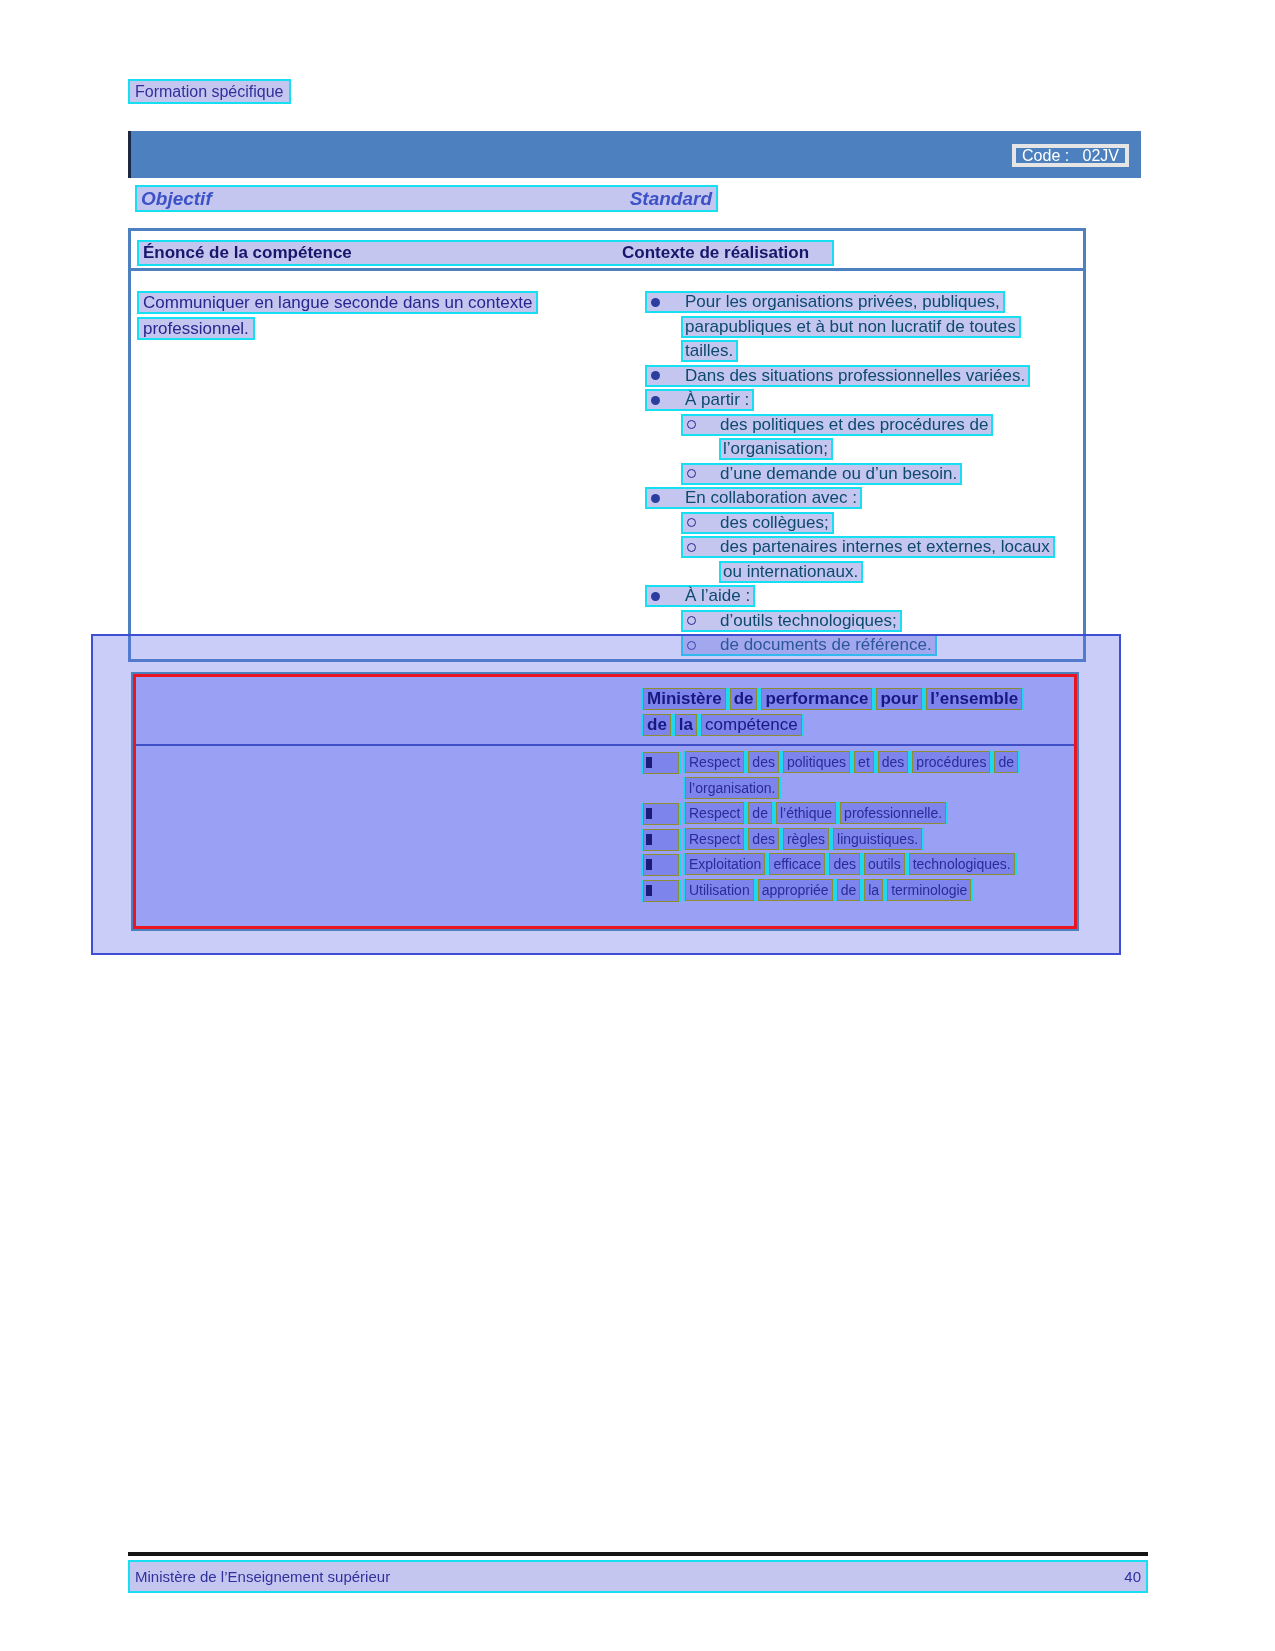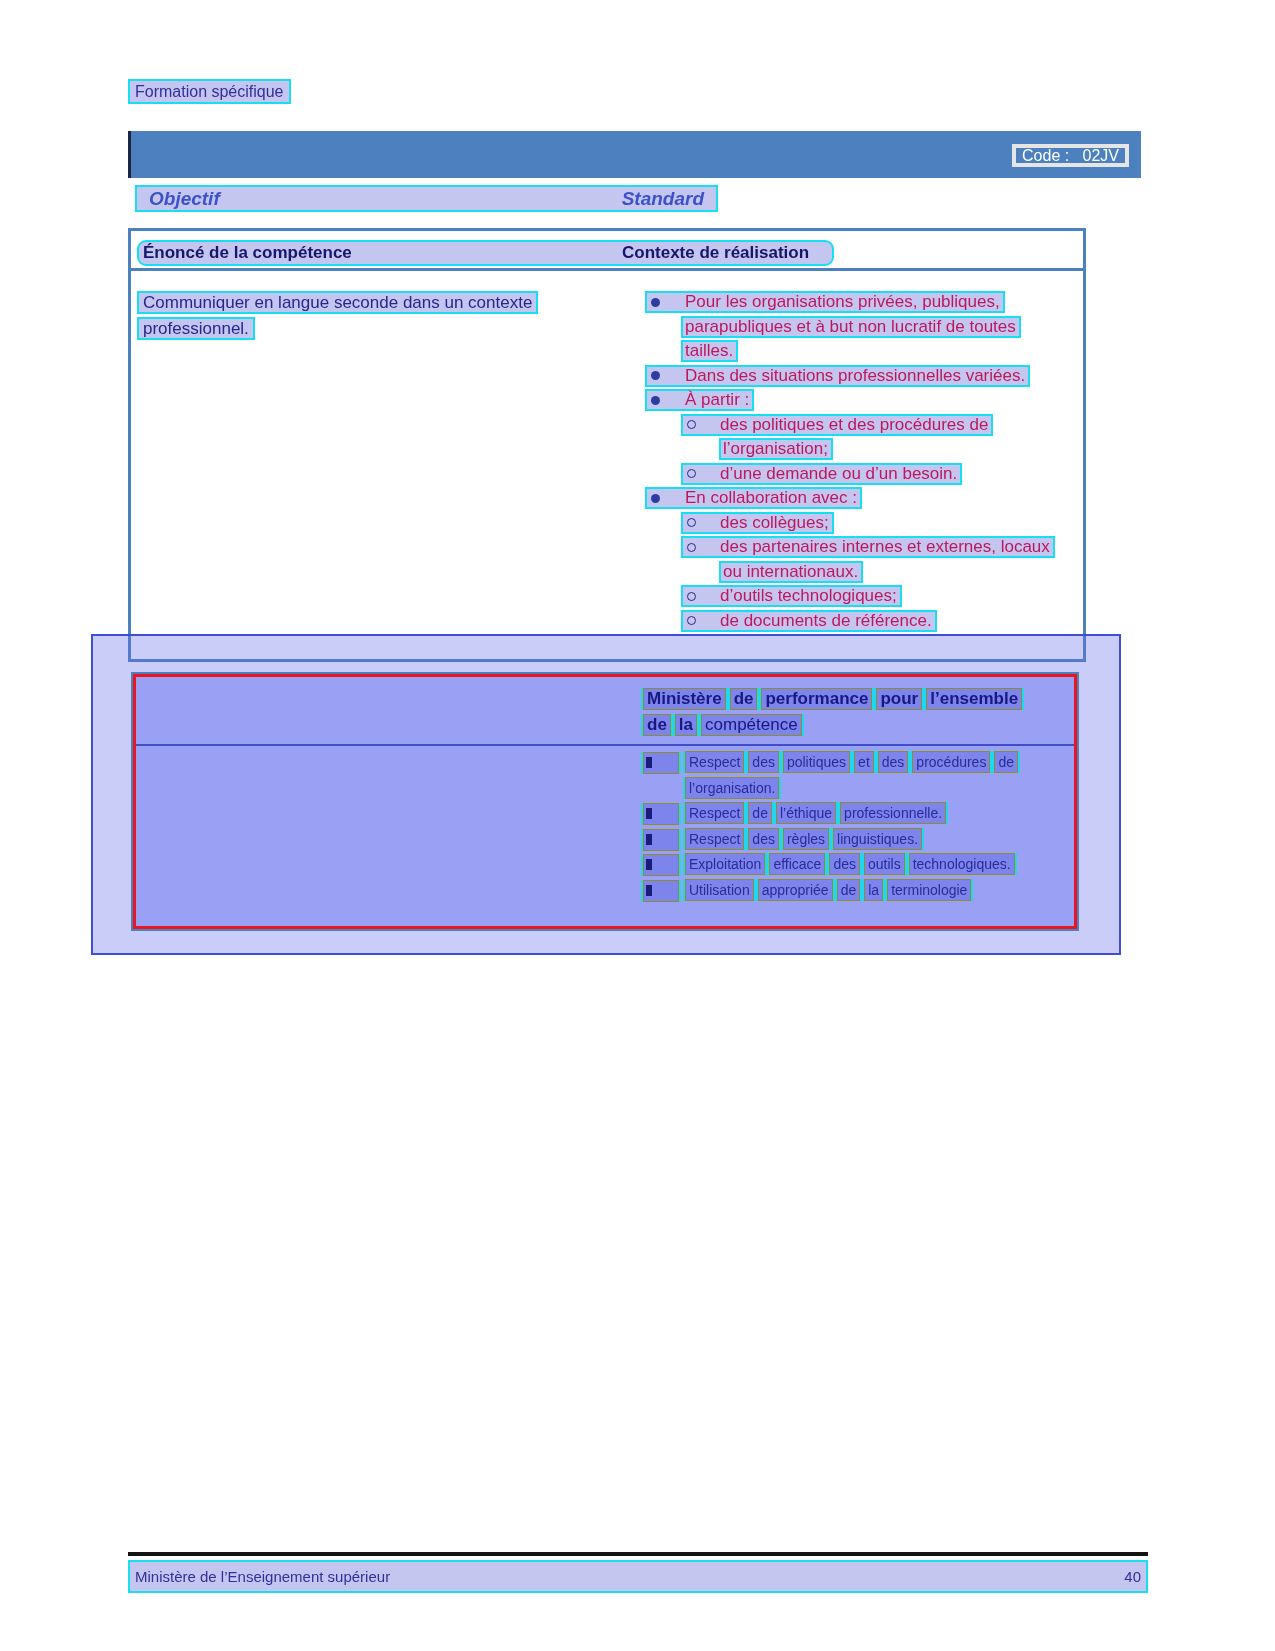--- a/index.html
+++ b/index.html
@@ -15,39 +15,39 @@
 
   
   #titlebar{position:absolute;left:128px;top:131px;width:1013px;height:47px;background:#4c80be;}
   #titlebar .leftedge{position:absolute;left:0;top:0;width:3px;height:100%;background:#1d2742;}
   #codebox{position:absolute;right:12px;top:13px;height:23px;display:inline-flex;align-items:center;
            padding:0 6px;background:transparent;border:4px solid #e5e5e5;box-sizing:border-box;
            color:#ffffff;font-size:16px;white-space:pre;}
 
   
   #sectionheading{position:absolute;left:135px;top:185px;width:583px;height:27px;
-                  display:flex;justify-content:space-between;align-items:center;padding:0 12px;
+                  display:flex;justify-content:space-between;align-items:center;padding:0 4px;
                   font-size:19px;font-weight:bold;font-style:italic;color:#3c52c6;}
 
   
   #table1{position:absolute;left:128px;top:228px;width:958px;height:434px;
           border:3px solid #4c80be;box-sizing:border-box;background:#fff;z-index:1;}
   #t1-headrow{height:37px;border-bottom:3px solid #4c80be;position:relative;}
   #t1-headbox{position:absolute;left:6px;top:9px;width:697px;height:26px;display:flex;align-items:center;
-              font-weight:bold;font-size:17px;color:#16166b;border-radius:9px;}
+              font-weight:bold;font-size:17px;color:#16166b;}
   #t1-headbox .h-left{position:absolute;left:4px;}
   #t1-headbox .h-right{position:absolute;left:483px;}
   #t1-body{position:relative;height:100%;}
   #left-cell{position:absolute;left:6px;top:20px;width:470px;}
   .lc-line{height:23px;margin-bottom:3px;display:inline-flex;align-items:center;padding:0 4px;
            font-size:17px;color:#26268e;display:block;width:fit-content;}
   #context-col{position:absolute;left:489px;top:20px;width:462px;}
   .ctx-line{height:22px;margin-bottom:2.5px;}
   .ctx-line .line-box{display:inline-flex;align-items:center;height:22px;padding:0 3px 0 2px;
-                      font-size:17px;color:#be185d;white-space:nowrap;}
+                      font-size:17px;color:#0c4a6e;white-space:nowrap;}
   .ctx-line.bullet{padding-left:25px;}
   .ctx-line.cont{padding-left:61px;}
   .ctx-line.sub{padding-left:61px;}
   .ctx-line.subcont{padding-left:99px;}
   .dot{width:9px;height:9px;border-radius:50%;background:#2b3d9f;margin:0 25px 0 2px;flex:0 0 auto;}
   .circ{width:9px;height:9px;border-radius:50%;border:1.5px solid #26268e;box-sizing:border-box;
         margin:0 24px 0 2px;flex:0 0 auto;}
 
   
   #overlay{position:absolute;left:91px;top:634px;width:1030px;height:321px;
@@ -147,20 +147,24 @@
               <span class="circ"></span>
               <span class="txt">des collègues;</span>
             </span></div>
           <div class="ctx-line sub"><span class="line-box hl">
               <span class="circ"></span>
               <span class="txt">des partenaires internes et externes, locaux</span>
             </span></div>
           <div class="ctx-line subcont"><span class="line-box hl">
               <span class="txt">ou internationaux.</span>
             </span></div>
+          <div class="ctx-line bullet"><span class="line-box hl">
+              <span class="dot"></span>
+              <span class="txt">À l’aide :</span>
+            </span></div>
           <div class="ctx-line sub"><span class="line-box hl">
               <span class="circ"></span>
               <span class="txt">d’outils technologiques;</span>
             </span></div>
           <div class="ctx-line sub"><span class="line-box hl">
               <span class="circ"></span>
               <span class="txt">de documents de référence.</span>
             </span></div>
         </div>
     </div>

